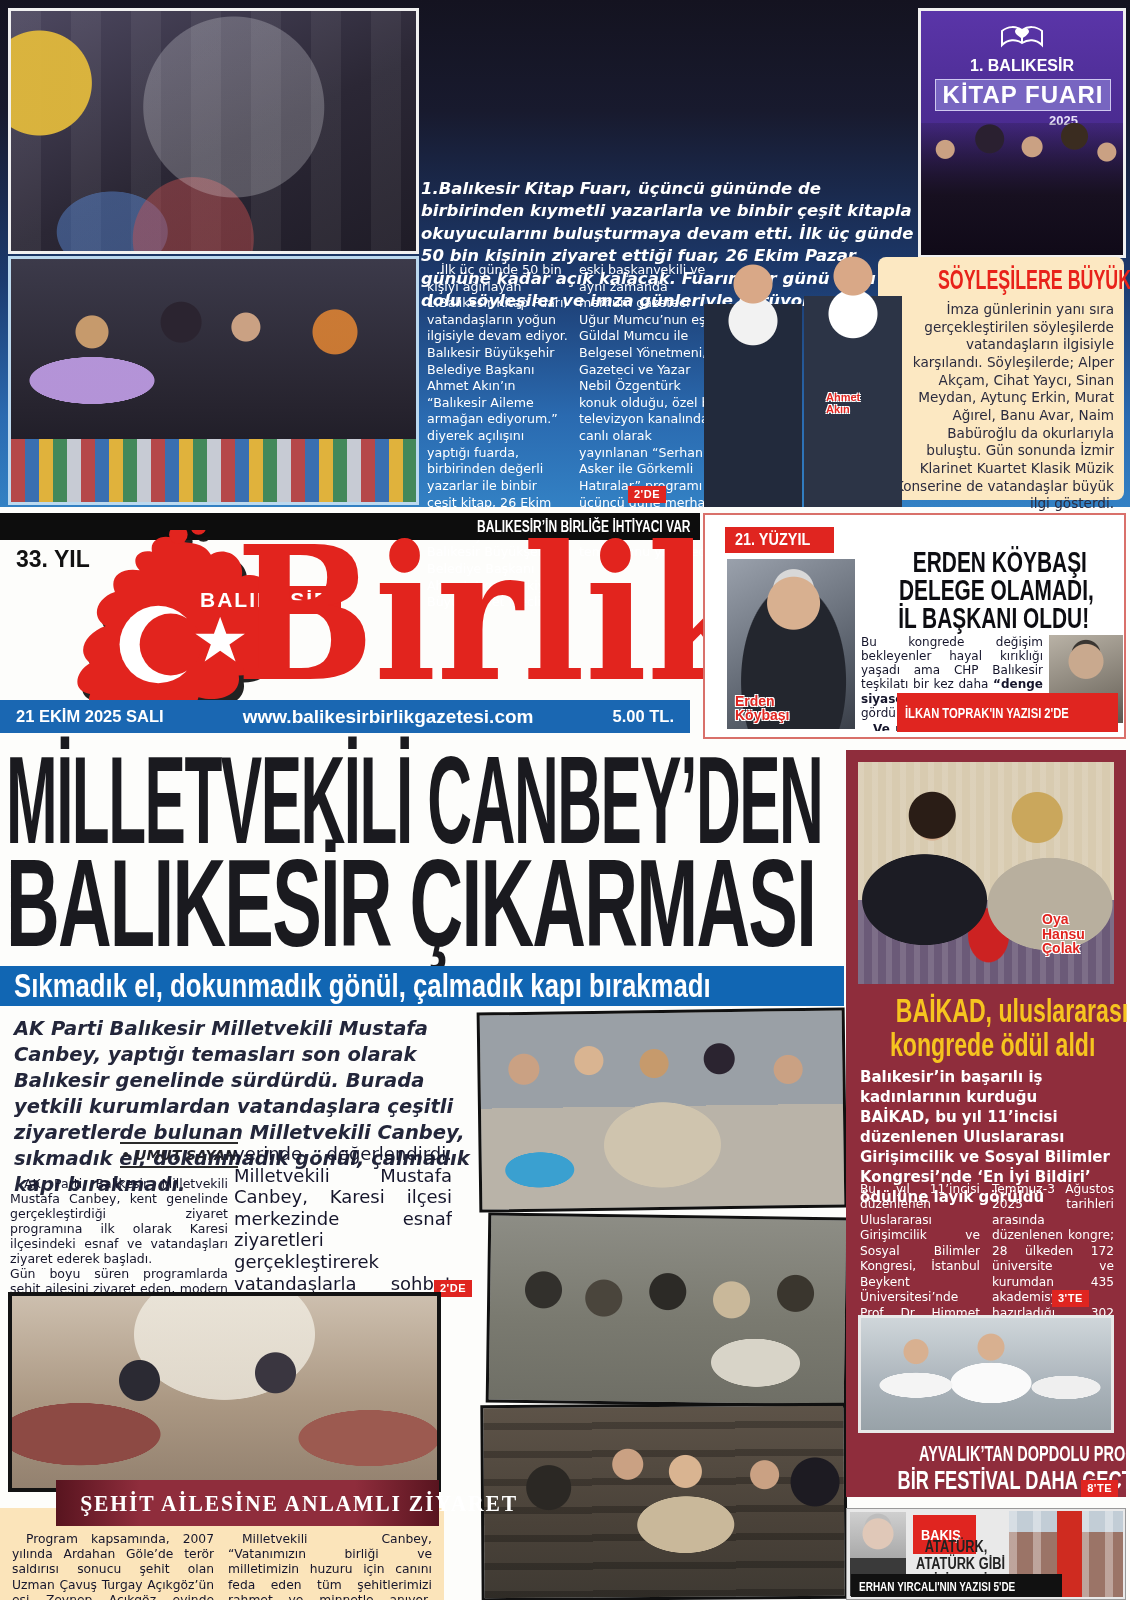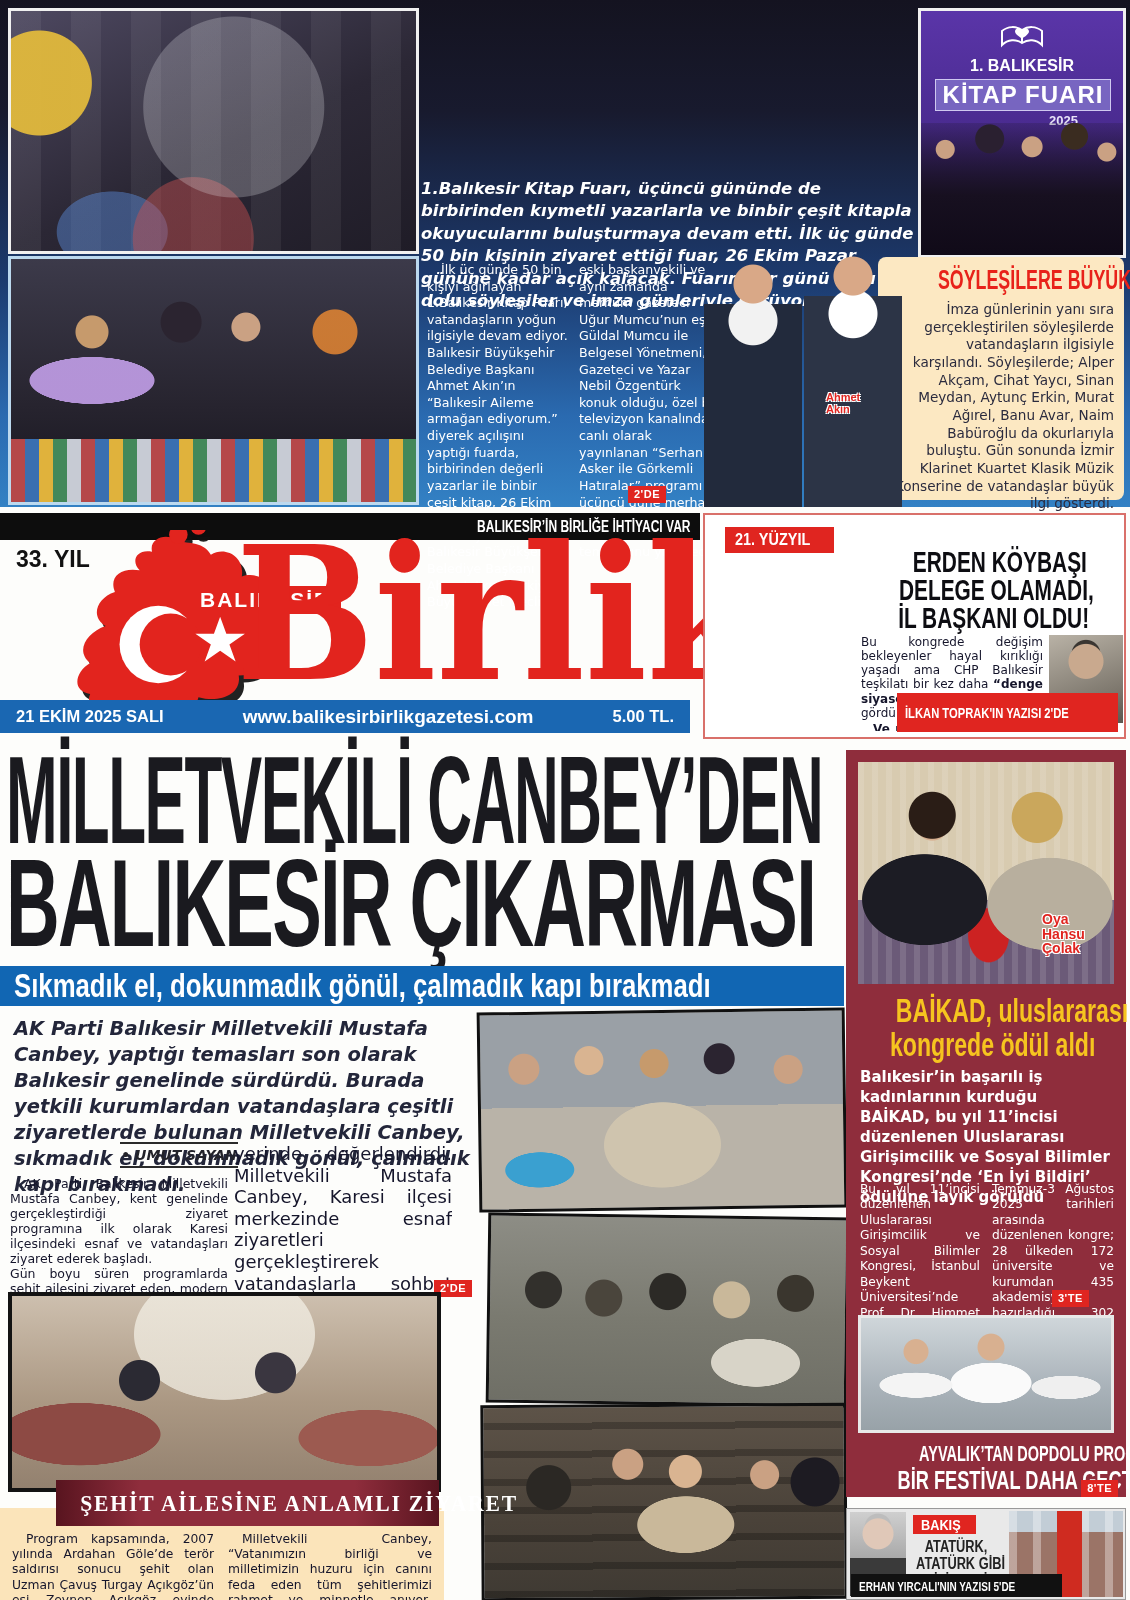--- a/index.html
+++ b/index.html
@@ -140,20 +140,30 @@
   <div id="date-bar">
     <span style="font:800 16.5px 'Liberation Sans',sans-serif;color:#fff">21 EKİM 2025 SALI</span>
     <span style="font:800 19px 'Liberation Sans',sans-serif;color:#fff">www.balikesirbirlikgazetesi.com</span>
     <span style="font:800 16.5px 'Liberation Sans',sans-serif;color:#fff">5.00 TL.</span>
   </div>
 
   <div id="yy-box">
     <span class="abs" style="left:20px;top:12px;background:#e02520;padding:3px 10px">
       <span class="cond" style="font-size:17px;color:#fff;transform:scaleX(.85)">21. YÜZYIL</span>
     </span>
+    <div class="ph" style="left:22px;top:44px;width:128px;height:170px;
+         background:
+           radial-gradient(circle at 52% 26%, #d8b090 0 26px, transparent 27px),
+           radial-gradient(circle at 52% 18%, #d8d8d8 0 20px, transparent 21px),
+           radial-gradient(ellipse at 52% 72%, #23262e 0 52px, transparent 53px),
+           radial-gradient(ellipse at 52% 52%, #f0f0f0 0 24px, transparent 25px),
+           linear-gradient(150deg,#9aa1ac 0%,#565d68 70%,#3a3f49 100%)">
+      <div class="outline-label pre" style="position:absolute;left:8px;bottom:6px;font-size:14px">Erden
+Köybaşı</div>
+    </div>
     <div class="abs" style="left:156px;top:34px;width:260px;text-align:right;line-height:.96">
       <span class="condc" style="font-size:29px;color:#0d0d12;transform:scaleX(.72)">ERDEN KÖYBAŞI</span><br>
       <span class="condc" style="font-size:29px;color:#0d0d12;transform:scaleX(.72)">DELEGE OLAMADI,</span><br>
       <span class="condc" style="font-size:29px;color:#0d0d12;transform:scaleX(.72)">İL BAŞKANI OLDU!</span>
     </div>
     <div class="abs bodytxt" style="left:156px;top:120px;width:262px;height:96px;font-size:12px;line-height:1.18;overflow:hidden">
       <div class="ph" style="position:relative;float:right;width:74px;height:88px;margin:0 0 4px 6px;
            background:
              radial-gradient(circle at 50% 30%, #c9a98e 0 17px, transparent 18px),
              radial-gradient(circle at 50% 22%, #3a3632 0 14px, transparent 15px),
@@ -285,21 +295,21 @@
     <span class="tag" style="right:8px;top:730px">8'TE</span>
   </div>
 
   <div id="bakis-box">
     <div class="ph" style="left:3px;top:3px;width:56px;height:84px;
          background:
            radial-gradient(circle at 50% 26%, #e0c8b8 0 15px, transparent 16px),
            radial-gradient(circle at 50% 18%, #bdbdbd 0 13px, transparent 14px),
            linear-gradient(transparent 0 46px, #3a3a3a 46px),
            linear-gradient(180deg,#cfcfcf 0%,#8a8a8a 100%)"></div>
-    <span class="abs" style="left:66px;top:6px;background:#e02520;padding:0 8px">
+    <span class="abs" style="left:66px;top:6px;background:#e02520;padding:10px 8px">
       <span class="cond" style="font-size:15px;color:#fff;transform:scaleX(.85)">BAKIŞ</span>
     </span>
     <div class="abs" style="left:58px;top:30px;width:102px;text-align:center;line-height:1.05">
       <span class="condc" style="font-size:16px;color:#222;transform:scaleX(.8)">ATATÜRK,</span><br>
       <span class="condc" style="font-size:16px;color:#222;transform:scaleX(.8)">ATATÜRK GİBİ</span><br>
       <span class="condc" style="font-size:16px;color:#222;transform:scaleX(.8)">ÇİZİLMELİ</span>
     </div>
     <div class="ph" style="left:162px;top:2px;width:114px;height:86px;
          background:
            linear-gradient(90deg, transparent 0 42%, #cf2b20 42% 64%, transparent 64%),

